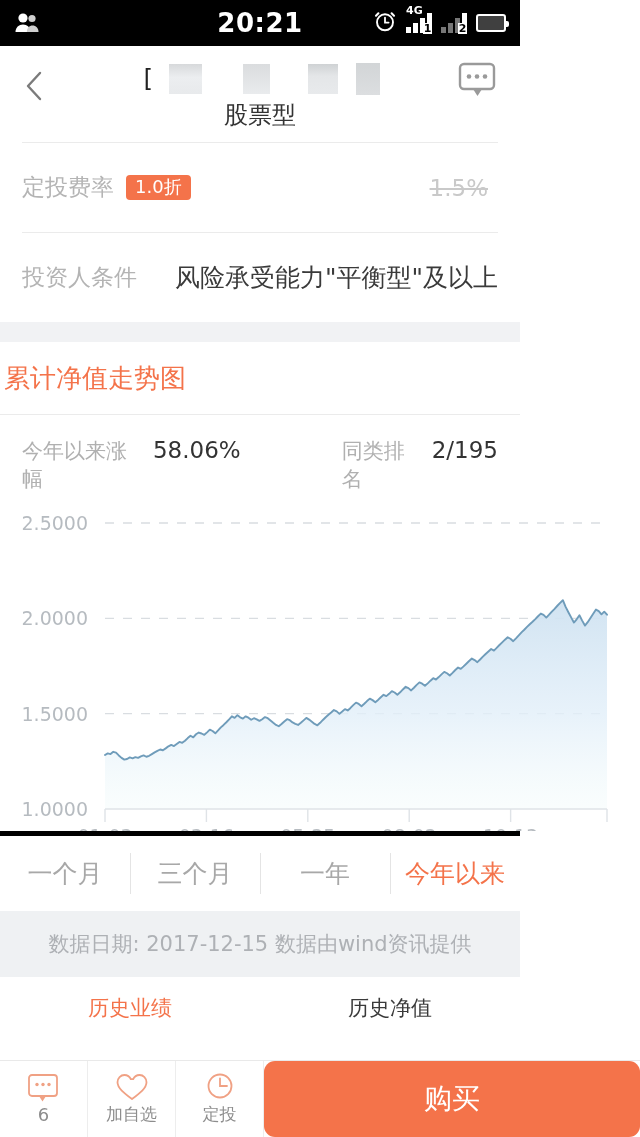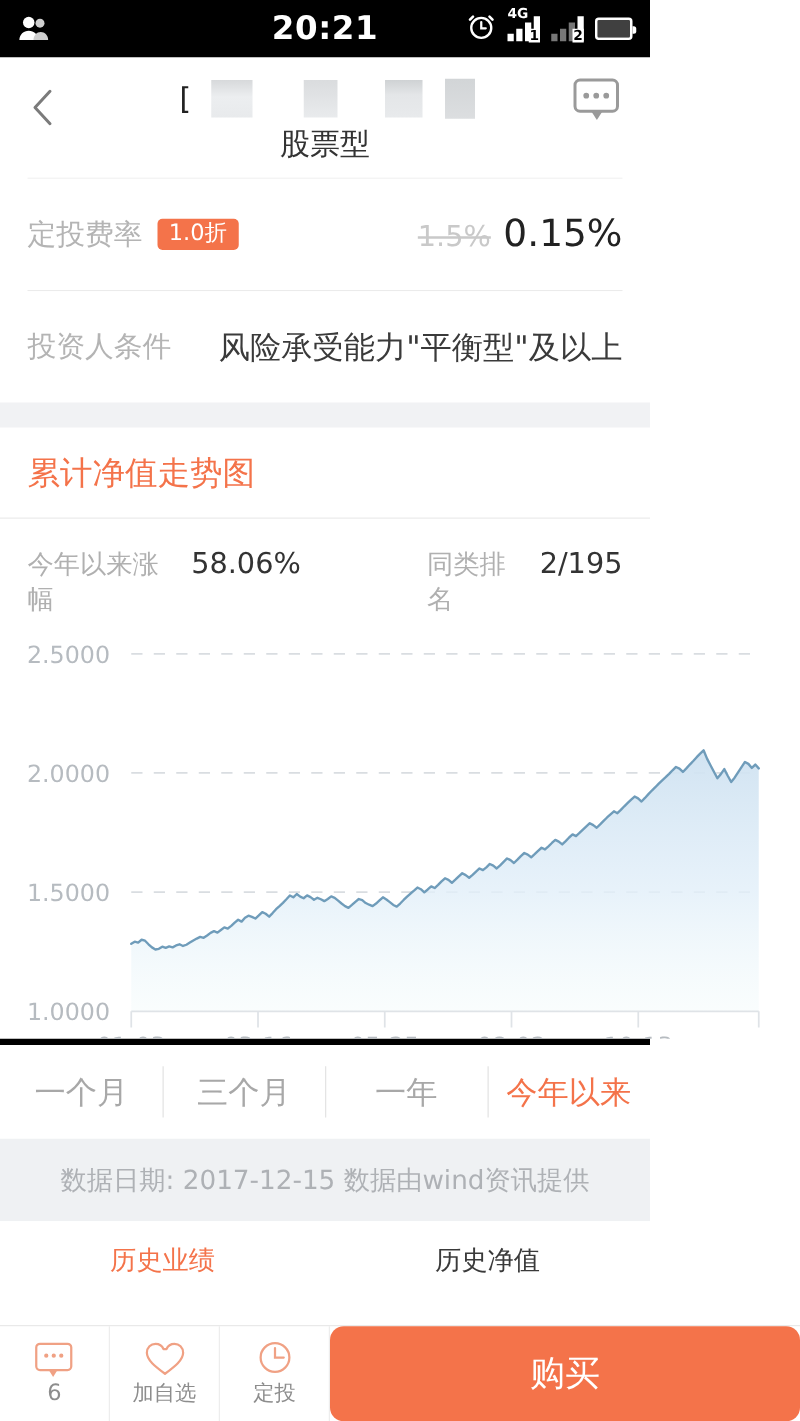--- a/index.html
+++ b/index.html
@@ -91,21 +91,21 @@
     margin-right: 10px;
   }
   .big-val { font-size: 30px; color: #222; }
   .row-value { margin-left: auto; font-size: 25px; color: #3a3a3a; }
 
   .gap { height: 20px; background: #f1f2f4; }
 
   
   .chart-title {
     height: 72px; display: flex; align-items: center;
-    padding: 0 22px; color: #f4734a; font-size: 26px;
+    padding: 0 4px; color: #f4734a; font-size: 26px;
   }
   .stats {
     display: flex; align-items: center; padding: 22px 22px 8px 22px;
     font-size: 21px;
   }
   .stat { display: flex; align-items: baseline; }
   .stat-label { color: #b0b0b0; }
   .stat-value { color: #333; font-size: 23px; margin-left: 9px; }
   .stat + .stat { margin-left: 101px; }
 
@@ -231,21 +231,20 @@
       </svg>
     </div>
   </div>
   <div class="hr"></div>
 
   <div class="row">
     <span class="row-label">定投费率</span>
     <span class="badge-rate">1.0折</span>
     <span class="row-right">
       <span class="strike">1.5%</span>
-      <span class="big-val">0.15%</span>
     </span>
   </div>
   <div class="hr"></div>
 
   <div class="row">
     <span class="row-label">投资人条件</span>
     <span class="row-value">风险承受能力"平衡型"及以上</span>
   </div>
 
   <div class="gap"></div>

